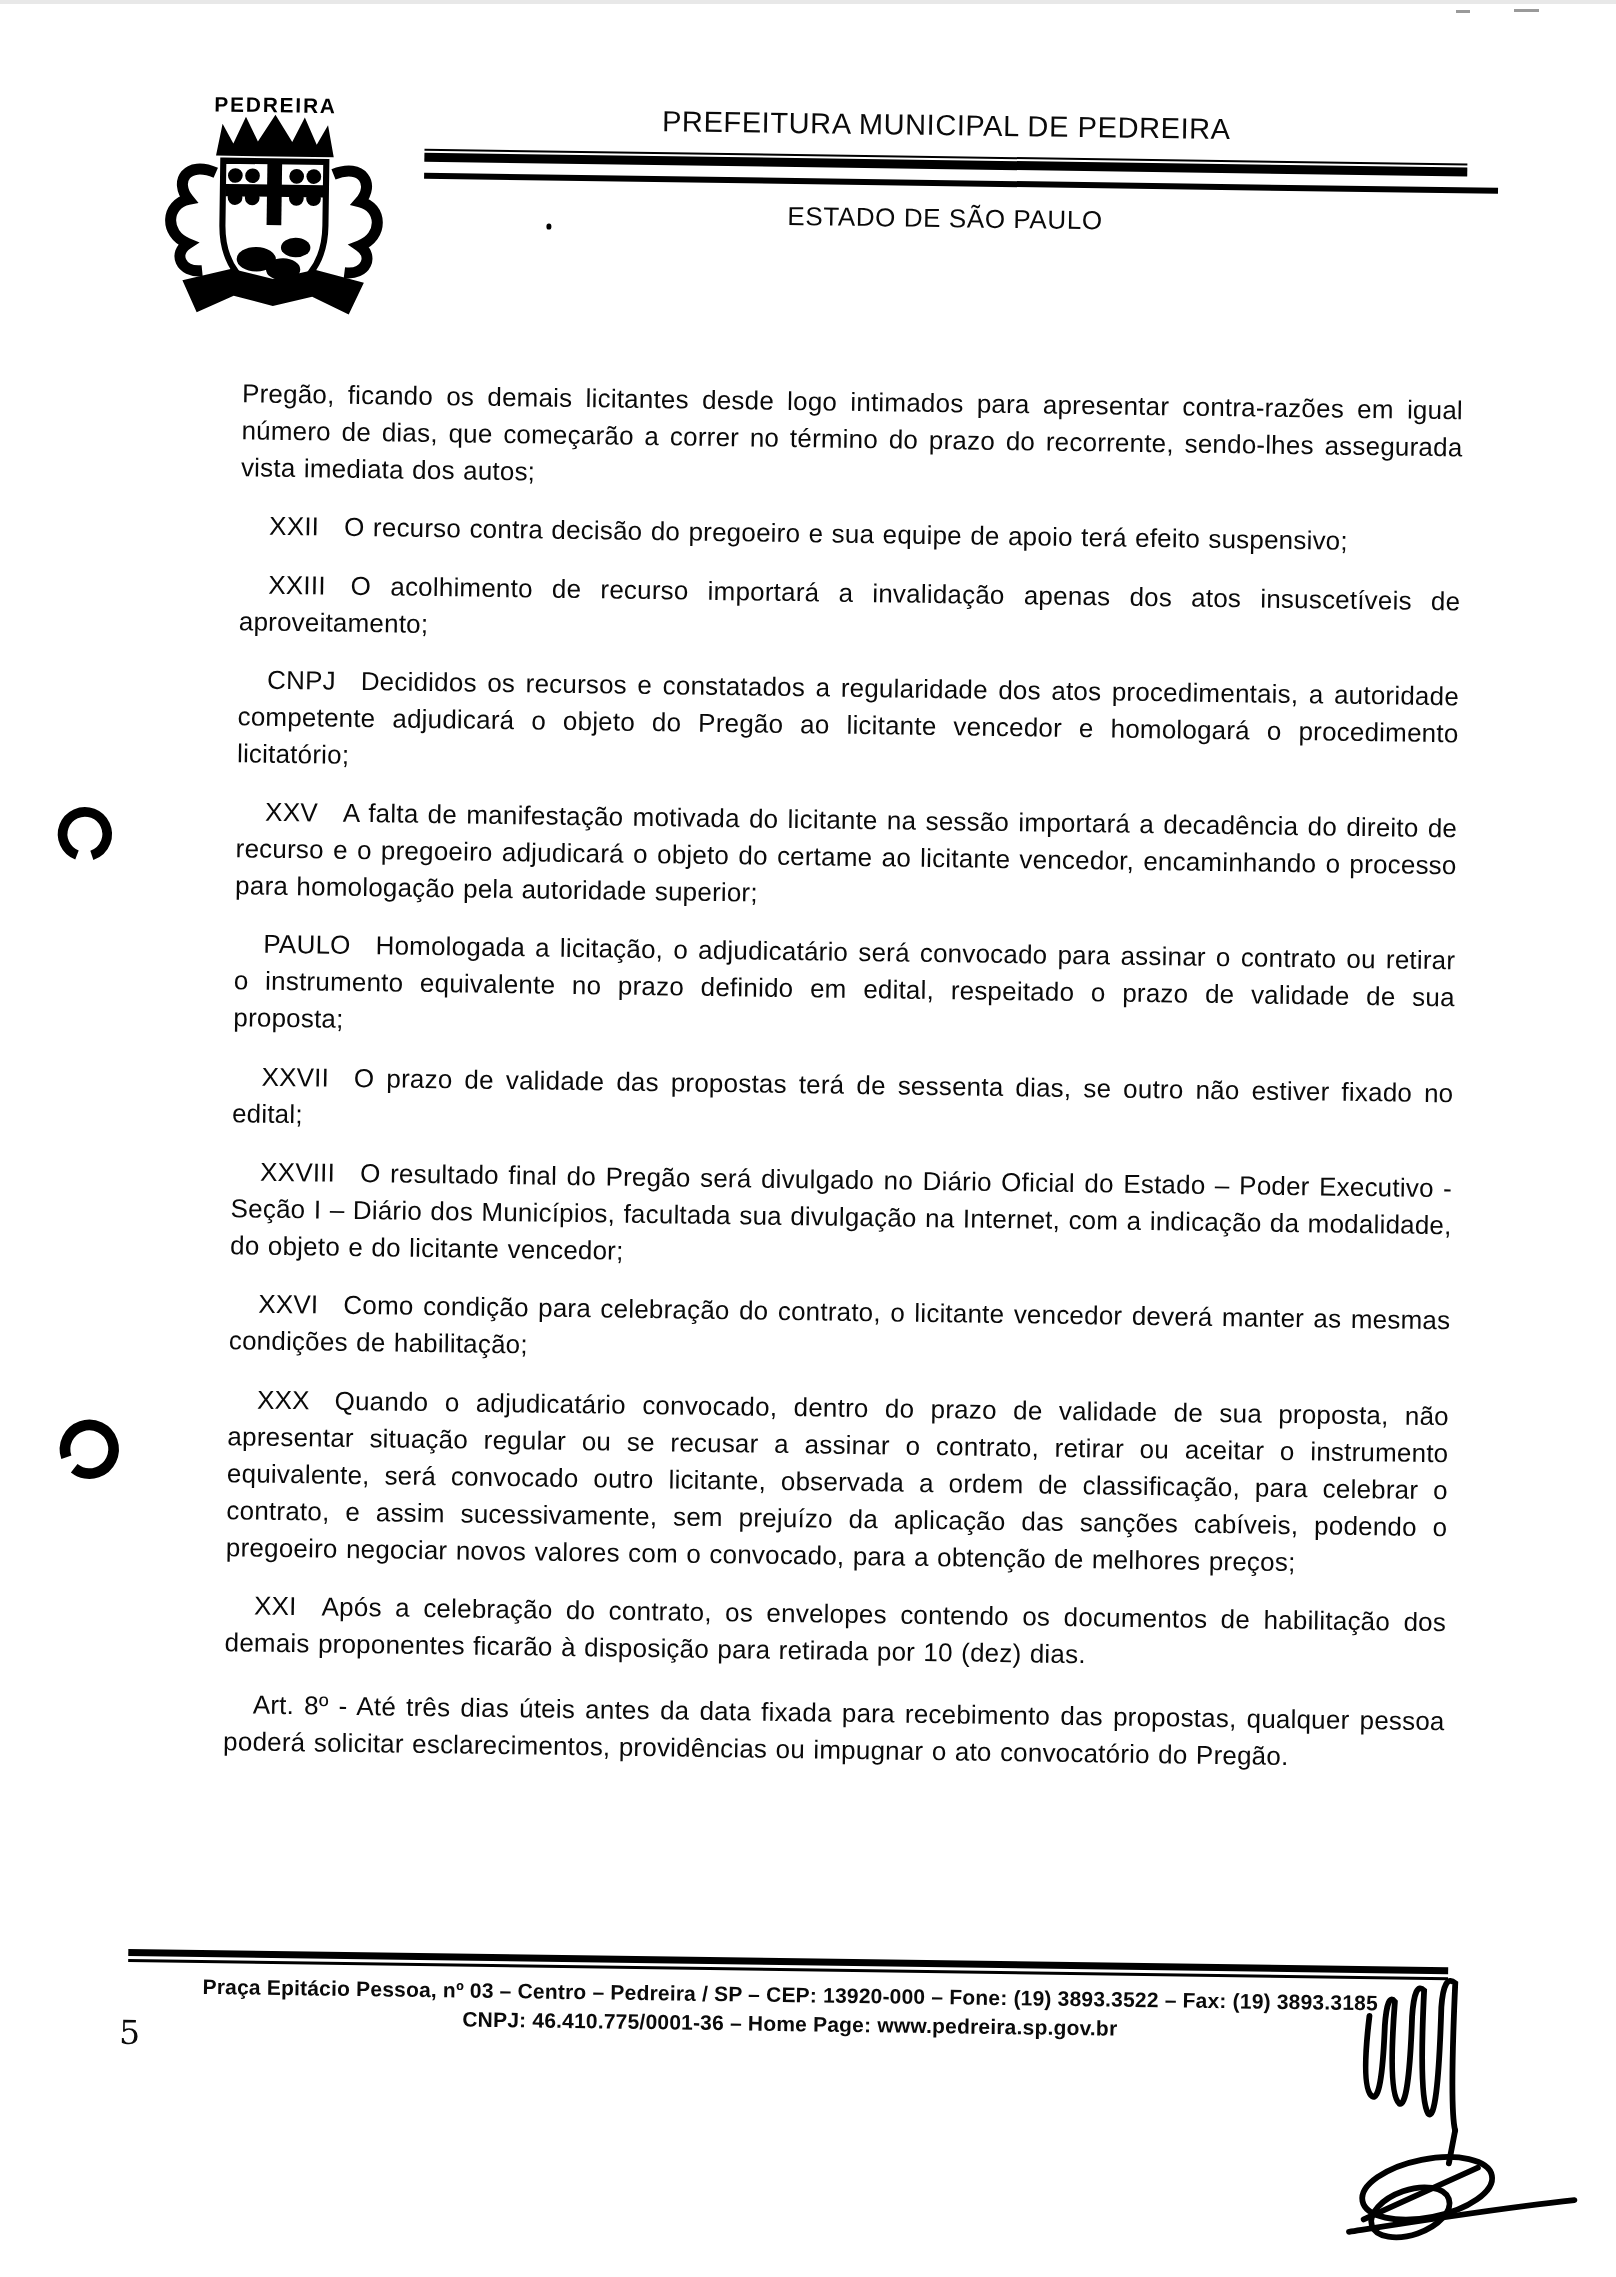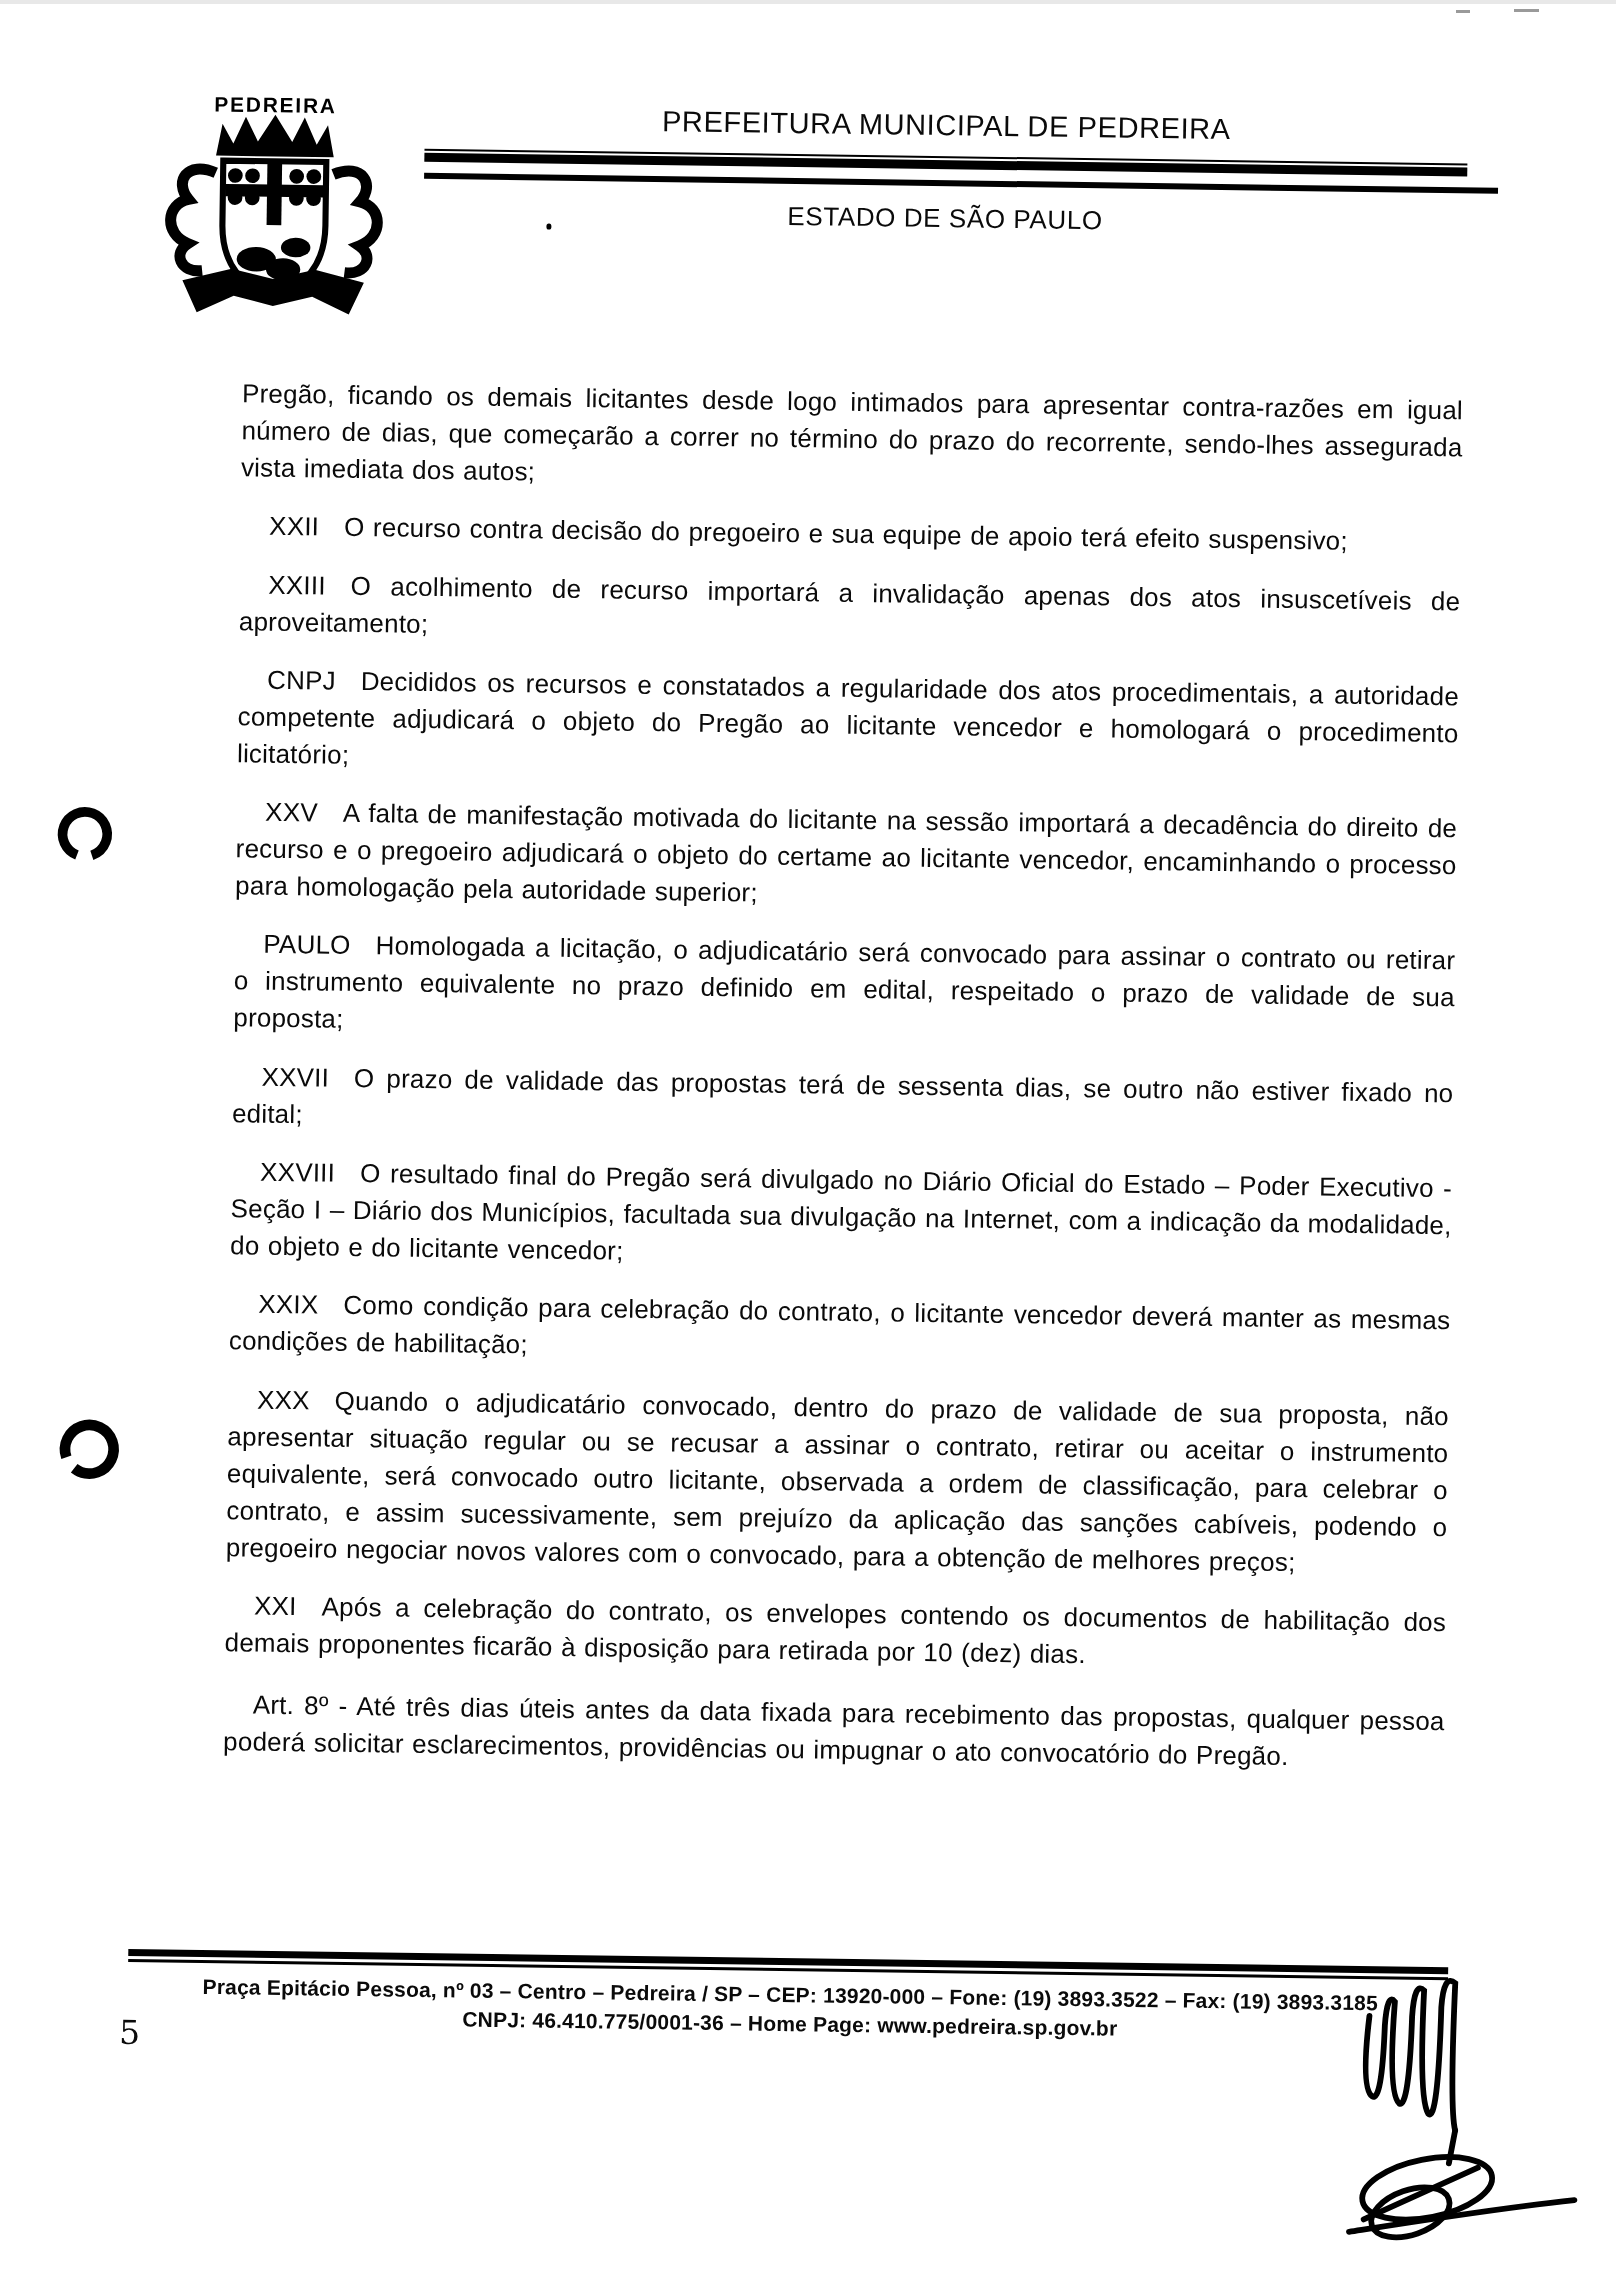--- a/index.html
+++ b/index.html
@@ -129,21 +129,21 @@
       <p class="clause">
         <span class="num">PAULO</span><span>Homologada a licitação, o adjudicatário será convocado para assinar o contrato ou retirar o instrumento equivalente no prazo definido em edital, respeitado o prazo de validade de sua proposta;</span>
       </p>
       <p class="clause">
         <span class="num">XXVII</span><span>O prazo de validade das propostas terá de sessenta dias, se outro não estiver fixado no edital;</span>
       </p>
       <p class="clause">
         <span class="num">XXVIII</span><span>O resultado final do Pregão será divulgado no Diário Oficial do Estado – Poder Executivo - Seção I – Diário dos Municípios, facultada sua divulgação na Internet, com a indicação da modalidade, do objeto e do licitante vencedor;</span>
       </p>
       <p class="clause">
-        <span class="num">XXIX</span><span>Como condição para celebração do contrato, o licitante vencedor deverá manter as mesmas condições de habilitação;</span>
+        <span class="num">XXVI</span><span>Como condição para celebração do contrato, o licitante vencedor deverá manter as mesmas condições de habilitação;</span>
       </p>
       <p class="clause">
         <span class="num">XXX</span><span>Quando o adjudicatário convocado, dentro do prazo de validade de sua proposta, não apresentar situação regular ou se recusar a assinar o contrato, retirar ou aceitar o instrumento equivalente, será convocado outro licitante, observada a ordem de classificação, para celebrar o contrato, e assim sucessivamente, sem prejuízo da aplicação das sanções cabíveis, podendo o pregoeiro negociar novos valores com o convocado, para a obtenção de melhores preços;</span>
       </p>
       <p class="clause">
         <span class="num">XXI</span><span>Após a celebração do contrato, os envelopes contendo os documentos de habilitação dos demais proponentes ficarão à disposição para retirada por 10 (dez) dias.</span>
       </p>
       <p class="art">
         <span>Art. 8º - Até três dias úteis antes da data fixada para recebimento das propostas, qualquer pessoa poderá solicitar esclarecimentos, providências ou impugnar o ato convocatório do Pregão.</span>
       </p>

